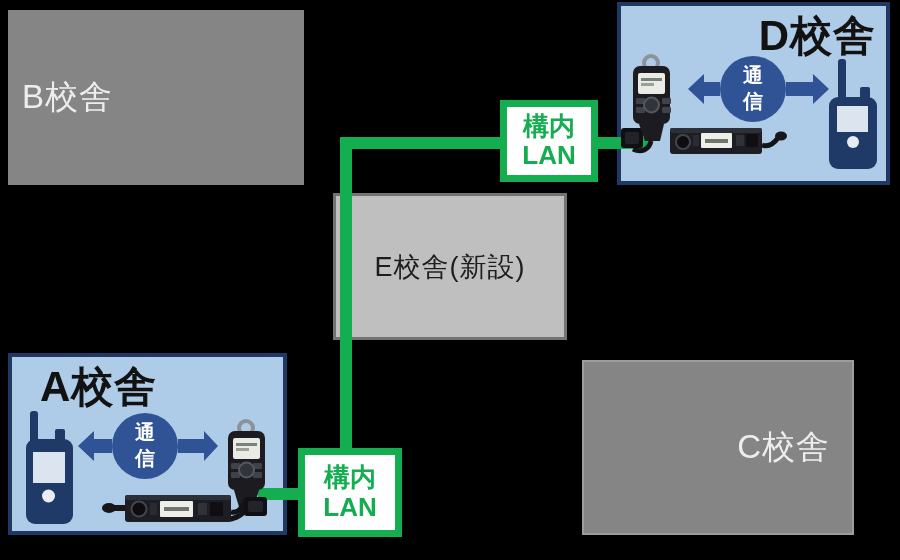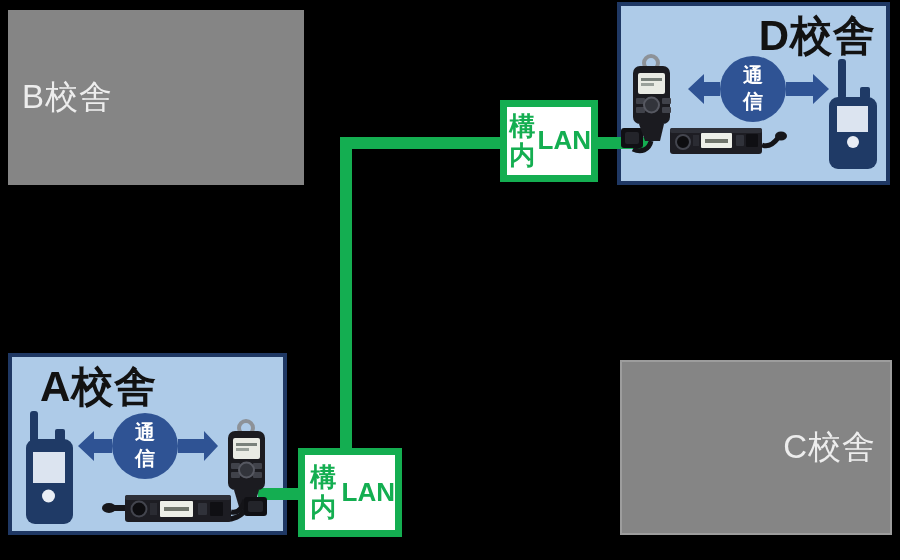--- a/index.html
+++ b/index.html
@@ -15,39 +15,42 @@
   .blue-box{background:#aecbe8;border:4px solid #1f3864;box-sizing:border-box;}
   .blue-title{position:absolute;font-size:42px;font-weight:700;color:#121212;letter-spacing:1px;}
   
   .e-box{background:#bfbfbf;border:3px solid #737373;box-sizing:border-box;
          display:flex;align-items:center;justify-content:center;}
   .e-label{color:#1d1d1d;font-size:27px;letter-spacing:1px;}
   
   .lan-line{background:#14ae51;}
   
   .lan-box{background:#ffffff;border:7px solid #14ae51;box-sizing:border-box;
-           display:flex;flex-direction:row;align-items:center;justify-content:center;}
+           display:flex;flex-direction:column;align-items:center;justify-content:center;}
   .lan-text{color:#14ae51;font-size:26px;font-weight:700;line-height:1.12;text-align:center;}
   
   .comm-text{color:#ffffff;font-size:20px;font-weight:700;line-height:26px;text-align:center;}
   svg{display:block;}
 </style>
 </head>
 <body>
 
 <div id="canvas">
 
   <div class="abs gray-box" style="left:8px;top:10px;width:282px;height:175px;padding-left:14px;">
     <span class="gray-label">B校舎</span>
   </div>
 
-  <div class="abs gray-box" style="left:620px;top:360px;width:272px;height:175px;justify-content:flex-end;padding-right:14px;box-sizing:border-box;border:2px solid #9d9d9d;">
+  <div class="abs gray-box" style="left:582px;top:360px;width:272px;height:175px;justify-content:flex-end;padding-right:22px;box-sizing:border-box;border:2px solid #9d9d9d;">
     <span class="gray-label">C校舎</span>
   </div>
 
+  <div class="abs e-box" style="left:333px;top:193px;width:234px;height:147px;">
+    <span class="e-label">E校舎(新設)</span>
+  </div>
 
   <div class="abs blue-box" style="left:8px;top:353px;width:279px;height:182px;">
     <span class="blue-title" style="left:12px;top:2px;margin-left:16px;">A校舎</span>
   </div>
 
   <div class="abs blue-box" style="left:617px;top:2px;width:273px;height:183px;">
     <span class="blue-title" style="right:10px;top:2px;">D校舎</span>
   </div>
 
   <div class="abs lan-line" style="left:340px;top:137px;width:160px;height:12px;"></div>

